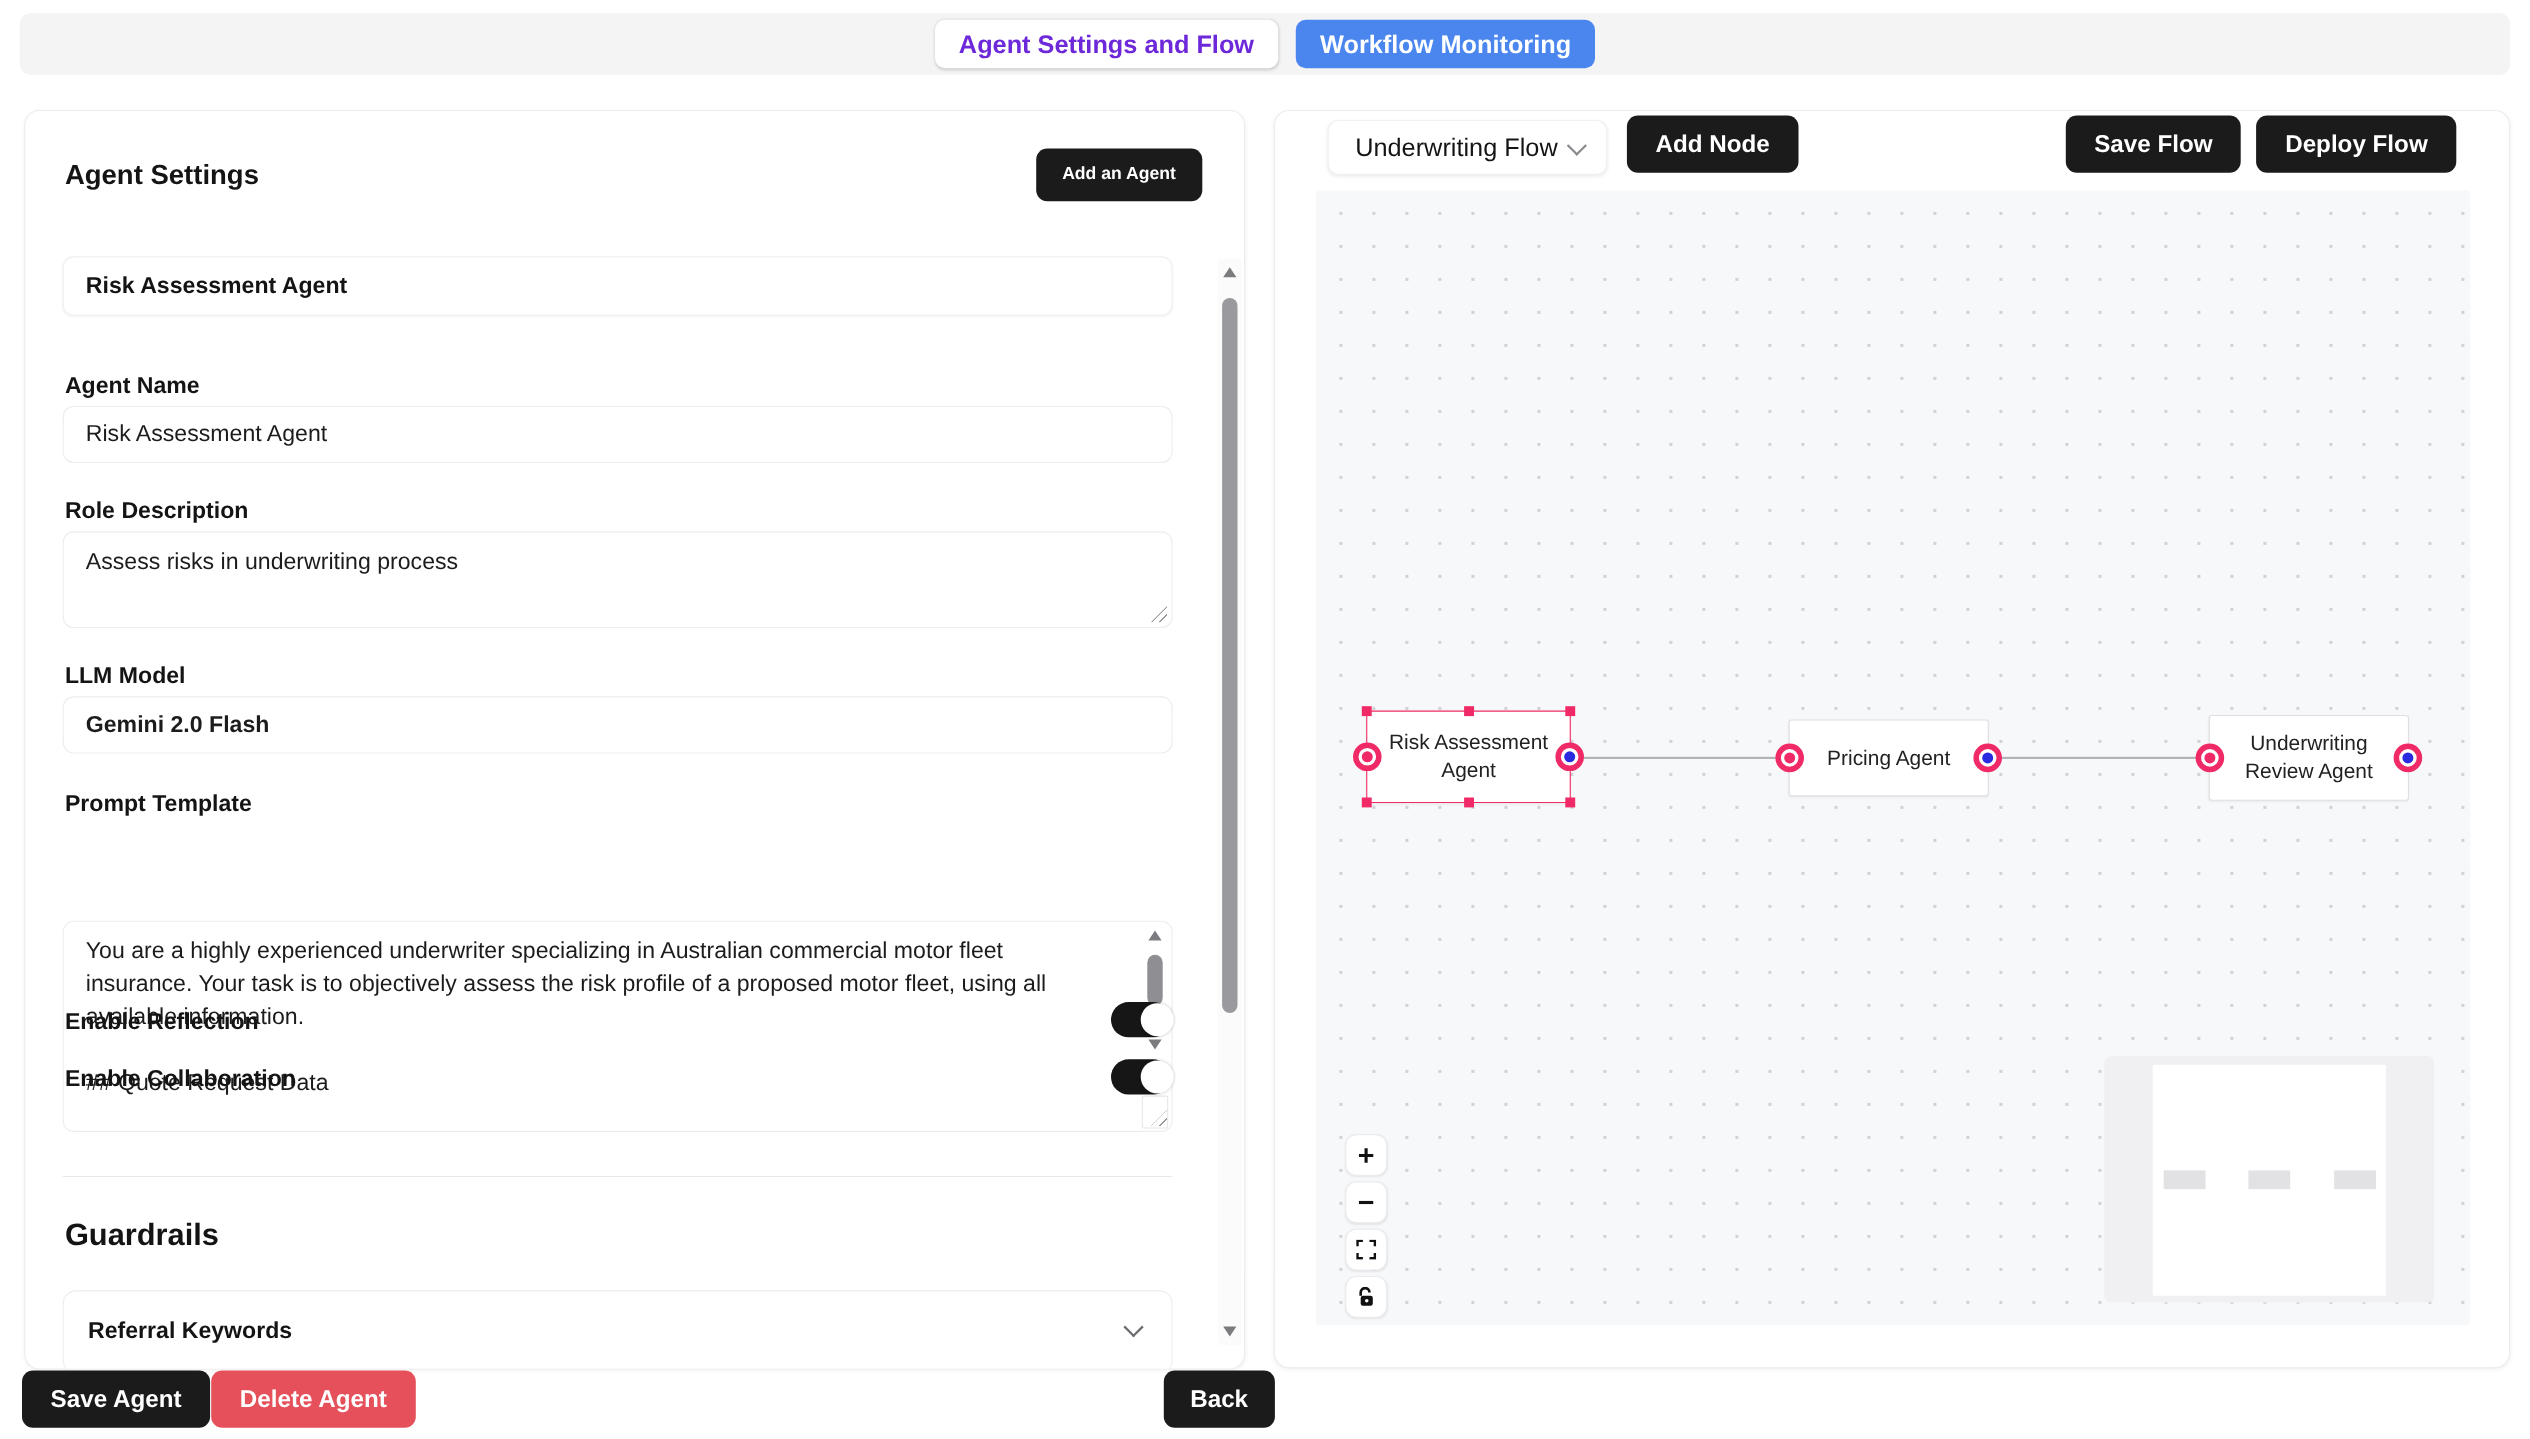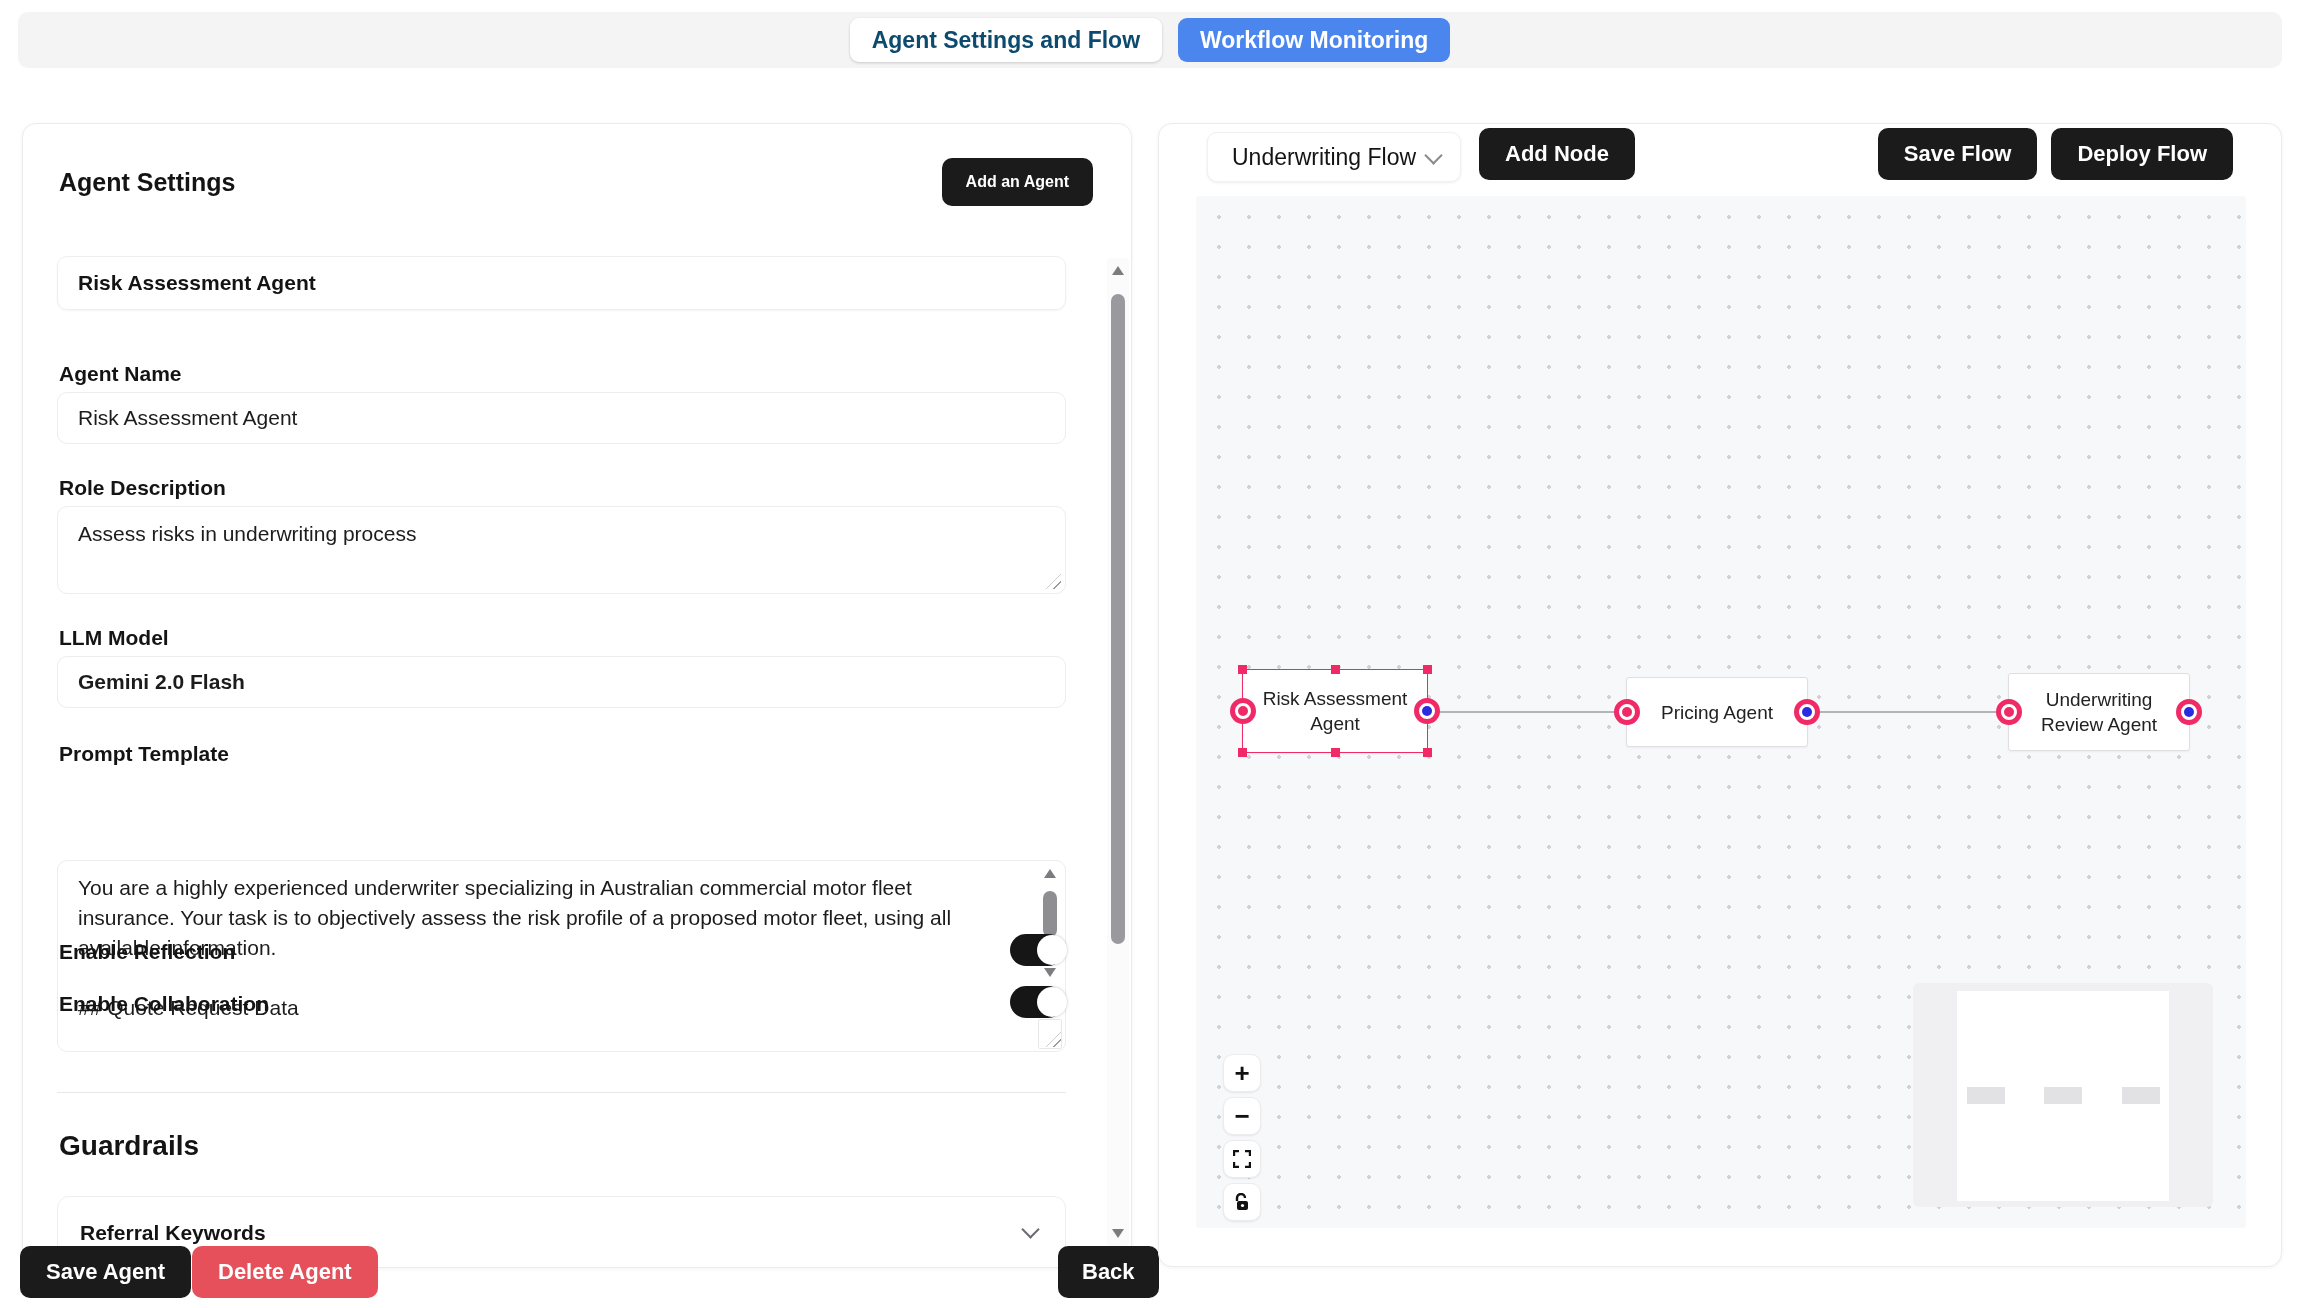--- a/index.html
+++ b/index.html
@@ -6,26 +6,26 @@
   html,body { background:#ffffff; }
   body { font-family:"Liberation Sans", sans-serif; color:#141414; }
   #stage { position:relative; width:2300px; height:1308px; background:#ffffff; overflow:hidden; }
 
   
   .topbar { position:absolute; left:18px; top:12px; width:2264px; height:56px;
     background:#f4f4f5; border-radius:10px; display:flex; align-items:center;
     justify-content:center; gap:16px; }
   .tab-btn { height:44px; padding:0 22px; border-radius:9px; font-size:23px; font-weight:700;
     line-height:44px; cursor:pointer; }
-  .tab-btn.inactive { background:#ffffff; color:#0c4a6e; box-shadow:0 1px 3px rgba(0,0,0,.18); }
+  .tab-btn.inactive { background:#ffffff; color:#6d28d9; box-shadow:0 1px 3px rgba(0,0,0,.18); }
   .tab-btn.active { background:#4b86ef; color:#ffffff; }
 
   
   .panel { position:absolute; background:#ffffff; border:1px solid #ececee; border-radius:14px;
-    box-shadow:0 1px 4px rgba(0,0,0,.05);margin-top:23px; }
+    box-shadow:0 1px 4px rgba(0,0,0,.05); }
 
   
   #agent-panel { left:22px; top:100px; width:1110px; height:1145px; overflow:hidden; }
   .ap-title { position:absolute; left:36px; top:44px; font-size:25px; font-weight:700; }
   .btn-dark { background:#1b1b1b; color:#ffffff; border-radius:10px; font-weight:700;
     display:inline-flex; align-items:center; justify-content:center; cursor:pointer; }
   .add-agent { position:absolute; right:38px; top:34px; height:48px; padding:0 24px; font-size:16px; }
   .agent-card { position:absolute; left:34px; top:132px; width:1009px; height:54px;
     border:1px solid #efeff1; border-radius:10px; box-shadow:0 1px 2px rgba(0,0,0,.05);
     font-size:21px; font-weight:700; line-height:52px; padding-left:20px; }

